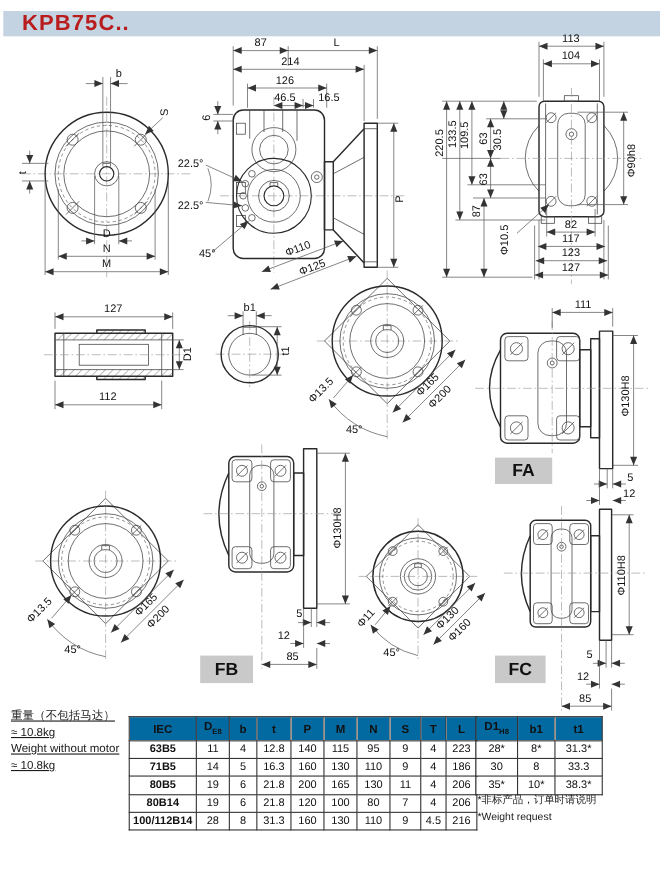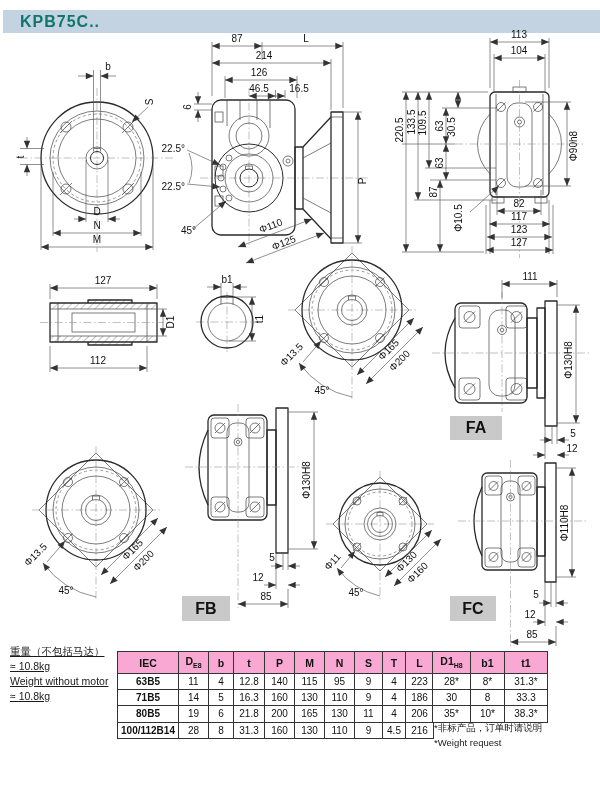--- a/index.html
+++ b/index.html
@@ -1,37 +1,37 @@
 <!DOCTYPE html>
 <html><head>
 <meta charset="utf-8">
 <style>
   html,body{margin:0;padding:0;background:#fff;}
   .page{position:relative;width:600px;height:801px;background:#fff;overflow:hidden;
         font-family:"Liberation Sans",sans-serif;}
   .title-bar{position:absolute;left:3px;top:10px;width:597px;height:23px;background:#c3d3e1;
              display:flex;align-items:center;}
-  .title{font-weight:bold;font-size:16px;padding-left:17px;letter-spacing:1px;color:#0f766e;}
+  .title{font-weight:bold;font-size:20px;padding-left:17px;letter-spacing:1px;color:#b91c1c;}
   svg.drawing{position:absolute;left:0;top:0;}
   svg text{font-family:"Liberation Sans",sans-serif;}
   .dim{font-size:10px;fill:#111;text-anchor:middle;}
   .dim.ae{text-anchor:end;}
   .view-label{font-size:16px;font-weight:bold;text-anchor:middle;fill:#111;}
   .lbl-box{fill:#c9c9c9;}
   .ln{stroke:#2a2a2a;stroke-width:1.3;fill:none;stroke-linejoin:round;}
   .lm{stroke:#2a2a2a;stroke-width:1;fill:none;}
   .tn{stroke:#444;stroke-width:0.7;fill:none;}
   .dm{stroke:#555;stroke-width:0.65;fill:none;}
   .cl{stroke:#999;stroke-width:0.6;fill:none;stroke-dasharray:8 2.5 1.5 2.5;}
   .dsh{stroke:#666;stroke-width:0.65;fill:none;stroke-dasharray:3 2.5;}
   .weight-note{position:absolute;left:10px;top:644px;font-size:10.5px;line-height:15px;color:#1a1a1a;text-decoration:underline;}
   table.spec{position:absolute;border-collapse:collapse;table-layout:fixed;border:1.5px solid #222;}
   table.spec th,table.spec td{border:1px solid #333;text-align:center;vertical-align:middle;
       padding:0;color:#111;overflow:hidden;white-space:nowrap;}
-  table.spec th{background:#f9a8d4;height:21px;font-size:10.5px;}
+  table.spec th{background:#0369a1;height:21px;font-size:10.5px;}
   table.spec td{height:15.2px;font-size:10px;background:#fff;}
   table.main-table{left:117px;top:651px;width:316px;}
   table.main-table td:first-child{font-weight:bold;}
   table.shaft-table{left:432px;top:651px;width:115px;}
   sub{font-size:7px;}
   .notes{position:absolute;left:434px;top:720px;font-size:9.5px;line-height:15px;color:#1a1a1a;}
 </style>
 </head>
 <body>
 
@@ -599,20 +599,32 @@
           <td>6</td>
           <td>21.8</td>
           <td>200</td>
           <td>165</td>
           <td>130</td>
           <td>11</td>
           <td>4</td>
           <td>206</td>
         </tr>
 
+        <tr>
+          <td>80B14</td>
+          <td>19</td>
+          <td>6</td>
+          <td>21.8</td>
+          <td>120</td>
+          <td>100</td>
+          <td>80</td>
+          <td>7</td>
+          <td>4</td>
+          <td>206</td>
+        </tr>
 
 
 
 
         <tr>
           <td>100/112B14</td>
           <td>28</td>
           <td>8</td>
           <td>31.3</td>
           <td>160</td>

